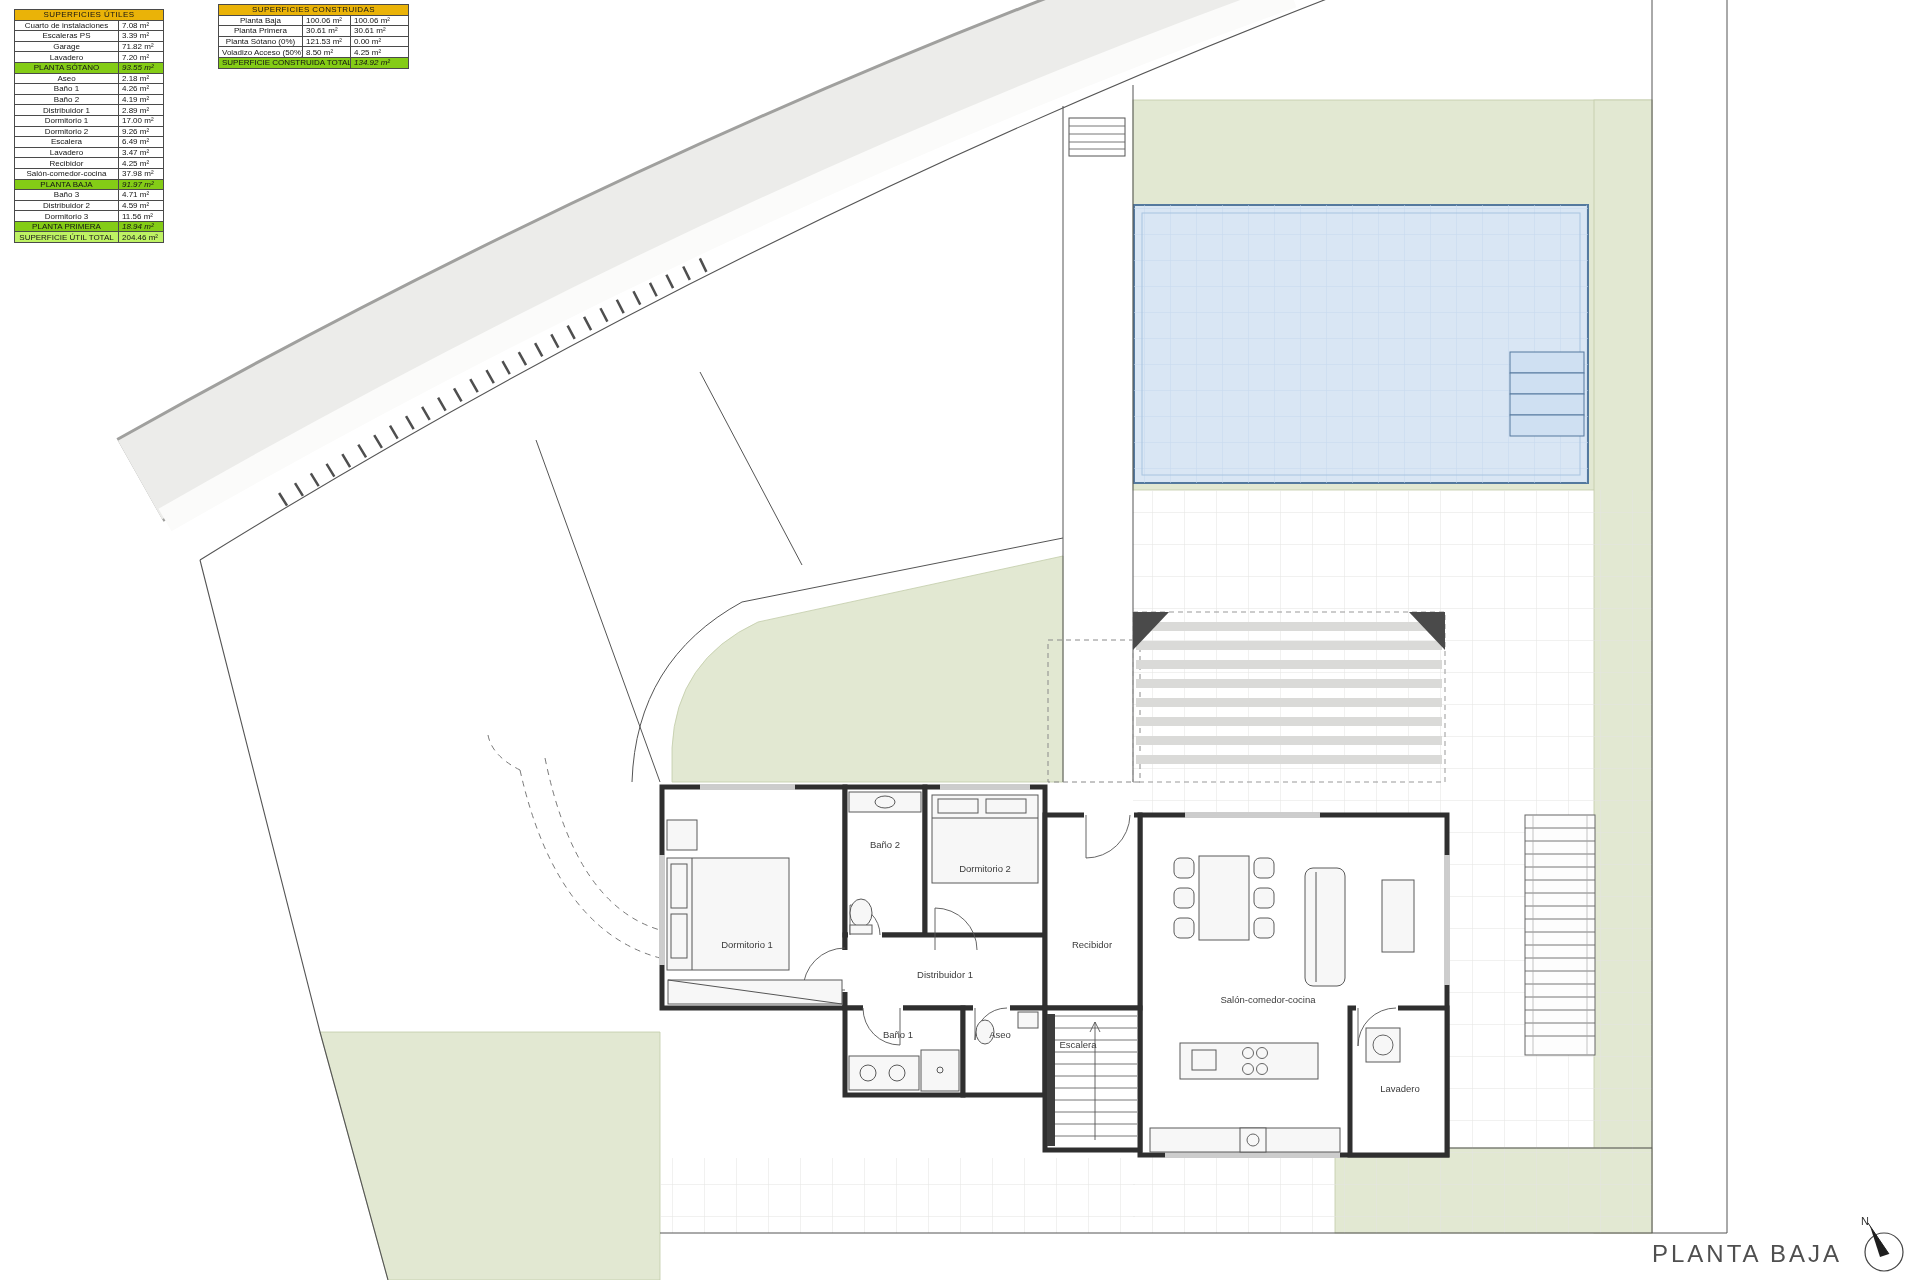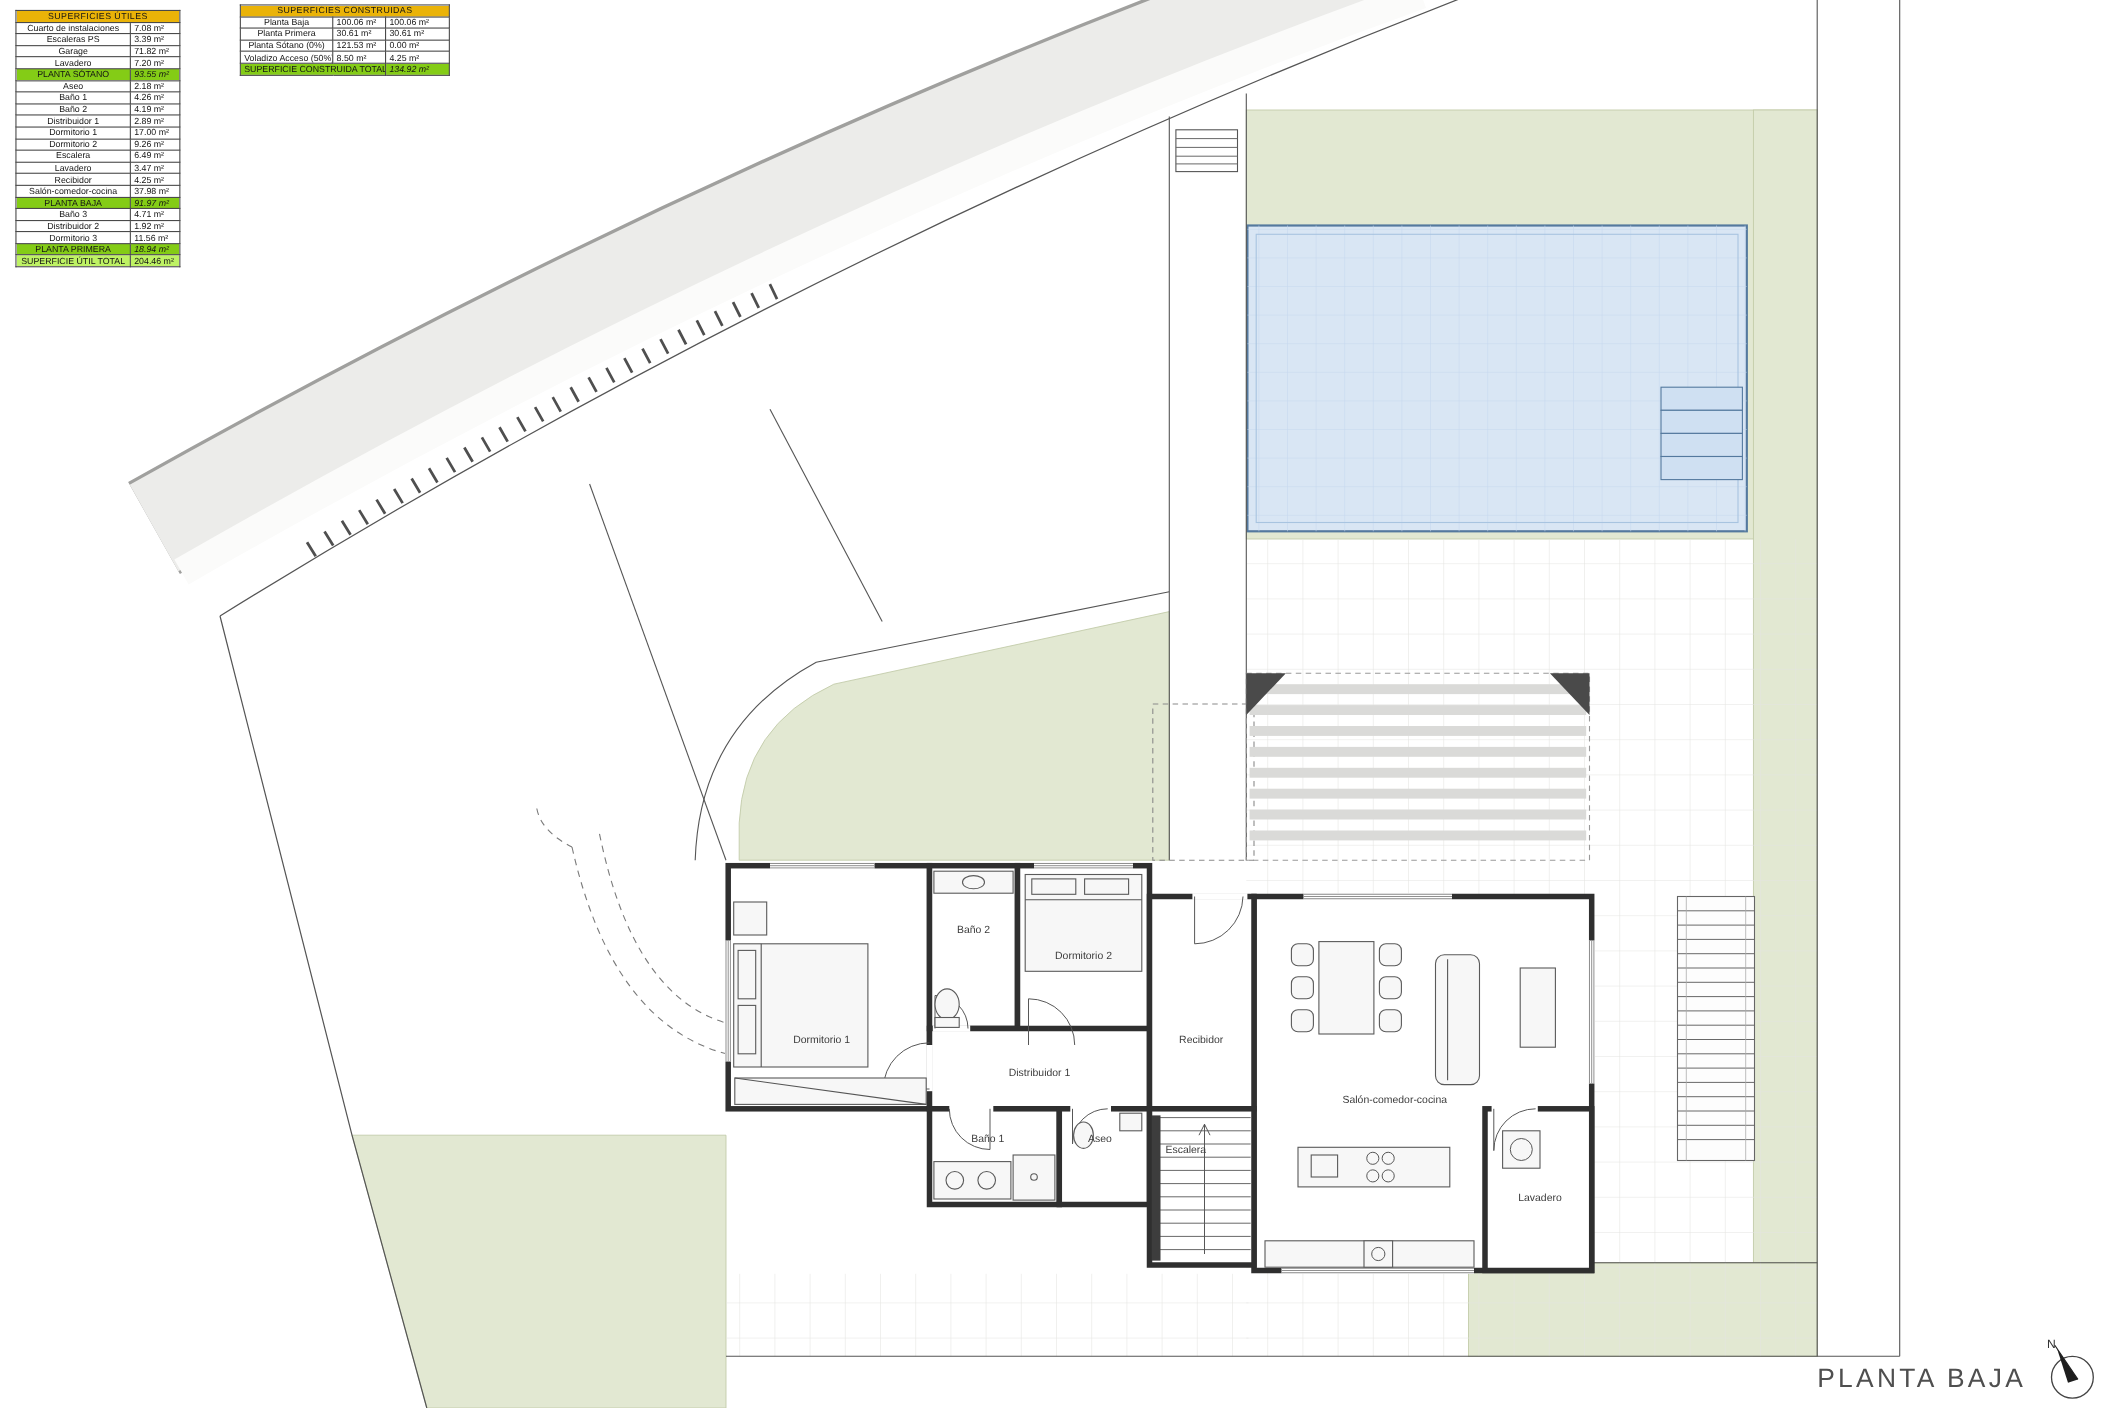--- a/index.html
+++ b/index.html
@@ -372,21 +372,21 @@
     <tr class="subtotal">
           <td>PLANTA BAJA</td>
           <td class="num">91.97 m²</td>
         </tr>
     <tr>
           <td>Baño 3</td>
           <td class="num">4.71 m²</td>
         </tr>
     <tr>
           <td>Distribuidor 2</td>
-          <td class="num">1.92 m²</td>
+          <td class="num">4.59 m²</td>
         </tr>
     <tr>
           <td>Dormitorio 3</td>
           <td class="num">11.56 m²</td>
         </tr>
     <tr class="subtotal">
           <td>PLANTA PRIMERA</td>
           <td class="num">18.94 m²</td>
         </tr>
     <tr class="total">

